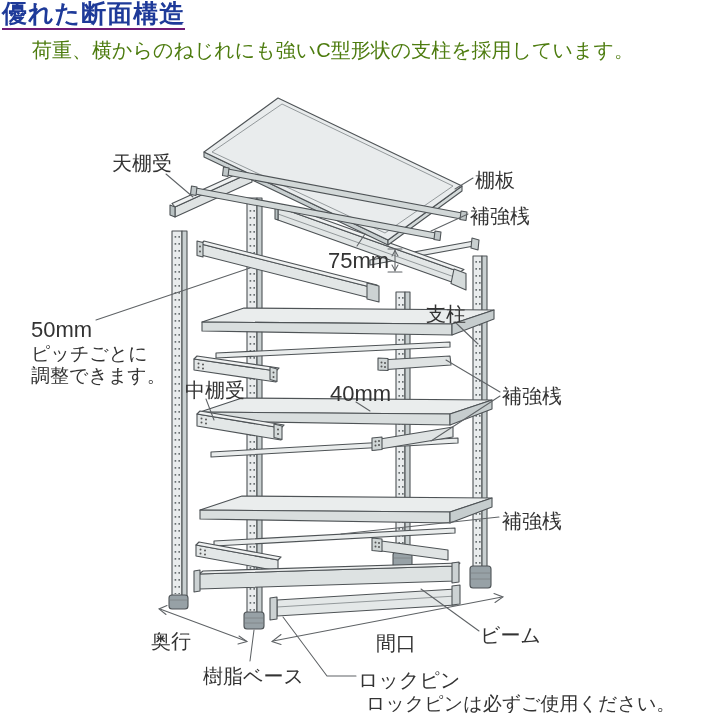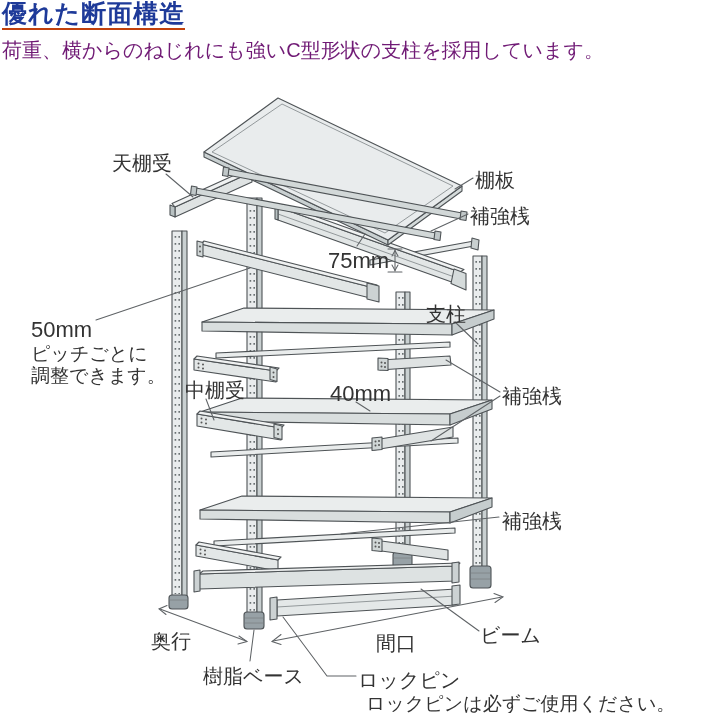--- a/index.html
+++ b/index.html
@@ -1,23 +1,23 @@
 <!DOCTYPE html>
 <html><head>
 <meta charset="utf-8">
 <style>
   html,body{margin:0;padding:0;background:#fff;}
   body{width:713px;height:713px;position:relative;overflow:hidden;
        font-family:"Liberation Sans","DejaVu Sans",sans-serif;}
   .hdr{position:absolute;left:2px;top:1px;width:709px;}
   .title{display:inline-block;font-size:25px;font-weight:bold;color:#1e3a99;
-         line-height:1.0;padding-bottom:2px;border-bottom:2px solid #c2410c;
+         line-height:1.0;padding-bottom:2px;border-bottom:2px solid #701a75;
          letter-spacing:1px;white-space:nowrap;}
-  .subtitle{font-size:20px;color:#701a75;margin-top:7px;white-space:nowrap;
-            letter-spacing:0px;}
+  .subtitle{font-size:20px;color:#4d7c0f;margin-top:7px;white-space:nowrap;
+            letter-spacing:0px;margin-left:30px;}
   svg{position:absolute;left:0;top:0;}
   .lbl{font-size:20px;fill:#333;}
   .dim{font-size:22px;fill:#333;}
   .note{font-size:19px;fill:#333;}
   .o{stroke:#4e5356;stroke-width:1.1;stroke-linejoin:round;}
   .lead{stroke:#5f6366;stroke-width:1.05;fill:none;stroke-linecap:round;}
   .holes{stroke:#697072;stroke-width:1.6;stroke-dasharray:1.8 5.2;fill:none;}
   .thin{stroke:#7d8486;stroke-width:.8;fill:none;}
 </style>
 </head>

